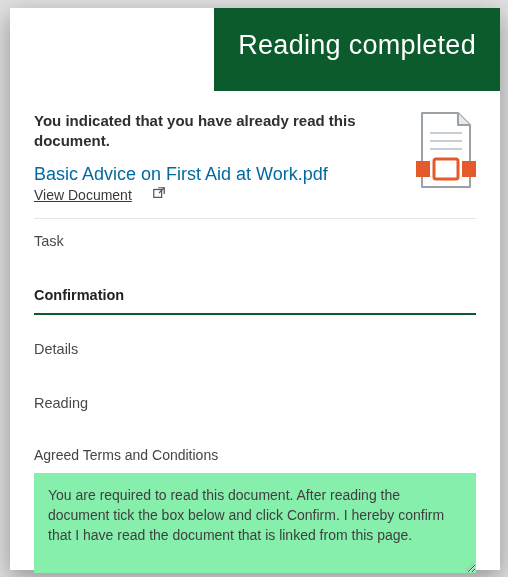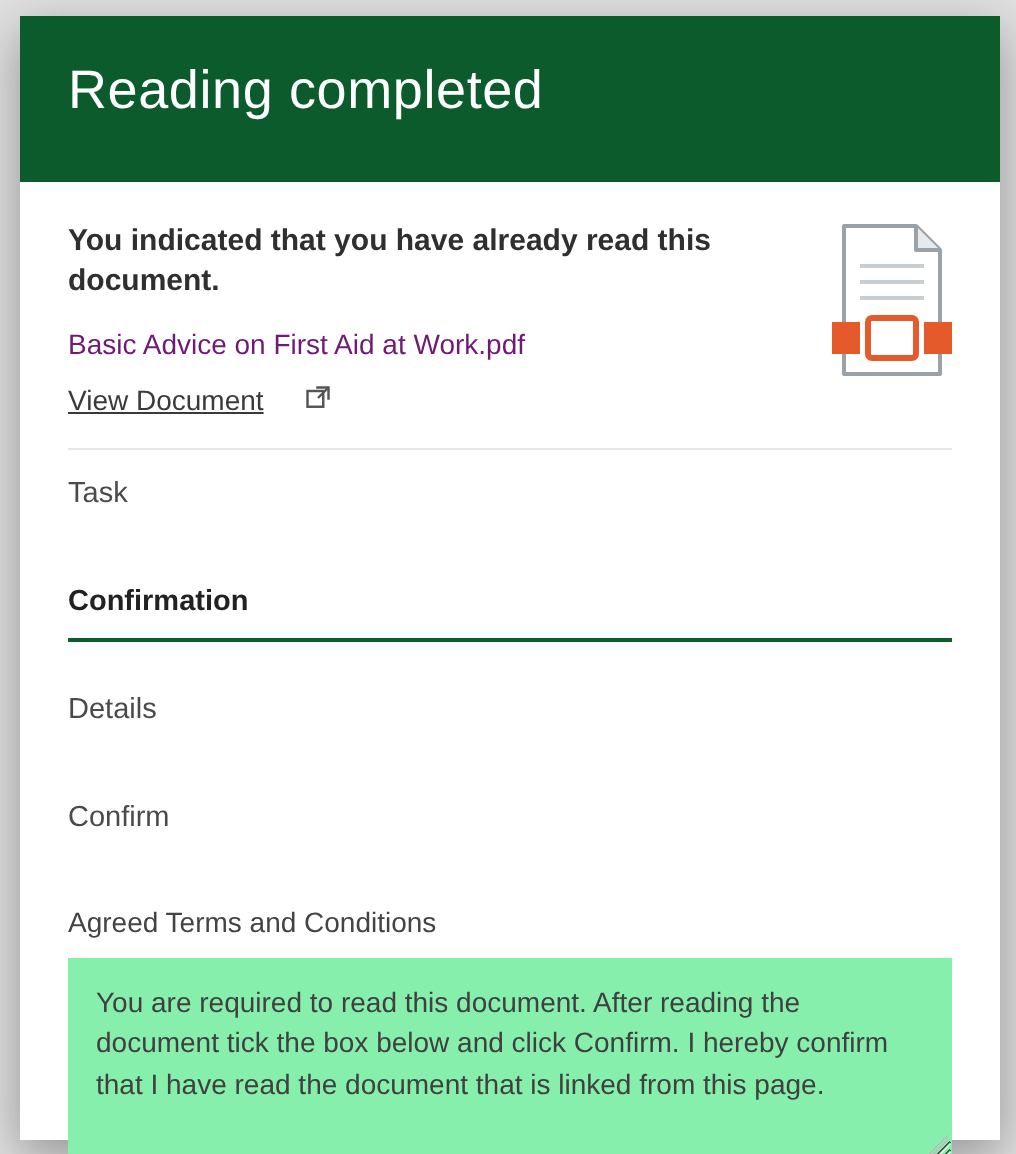--- a/index.html
+++ b/index.html
@@ -19,20 +19,21 @@
     .dialog {
       position: absolute;
       left: 10px;
       top: 8px;
       width: 490px;
       height: 562px;
       background: #fff;
       box-shadow: 0 8px 24px rgba(0,0,0,0.35);
       display: flex;
       flex-direction: column;
+      align-items: flex-end;
     }
     .header {
       background: #0b5b2d;
       padding: 22px 24px 30px;
     }
     .header h1 {
       color: #fff;
       font-weight: 300;
       font-size: 27px;
       letter-spacing: 0.3px;
@@ -51,23 +52,23 @@
     }
     .summary-text { flex: 1; }
     .summary-text .lead {
       font-size: 15px;
       font-weight: 600;
       color: #2f2f2f;
       line-height: 1.35;
       margin-bottom: 12px;
     }
     .summary-text .filename {
-      font-size: 14px;
-      color: #701a75;
-      margin-bottom: 12px;
+      font-size: 18px;
+      color: #0369a1;
+      margin-bottom: 1px;
     }
     .view-link {
       display: inline-flex;
       align-items: center;
       gap: 20px;
       font-size: 14px;
       color: #3a3a3a;
       cursor: pointer;
       text-decoration: underline;
     }
@@ -180,21 +181,21 @@
           <rect x="46" y="50" width="14" height="16" fill="#e55a2b"></rect>
           <rect x="18" y="48" width="24" height="20" rx="2" fill="#fff" stroke="#e55a2b" stroke-width="3"></rect>
         </svg>
       </div>
     </div>
 
     <div class="tabs">
       <div class="tab">Task</div>
       <div class="tab active">Confirmation</div>
       <div class="tab">Details</div>
-      <div class="tab">Confirm</div>
+      <div class="tab">Reading</div>
     </div>
 
     <div class="section-label">Agreed Terms and Conditions</div>
 
     <div class="terms-box">
       <span>You are required to read this document. After reading the document tick the box below and click Confirm. I hereby confirm that I have read the document that is linked from this page.</span>
     </div>
 
     <div class="footer">
       <button class="btn">Close</button>

